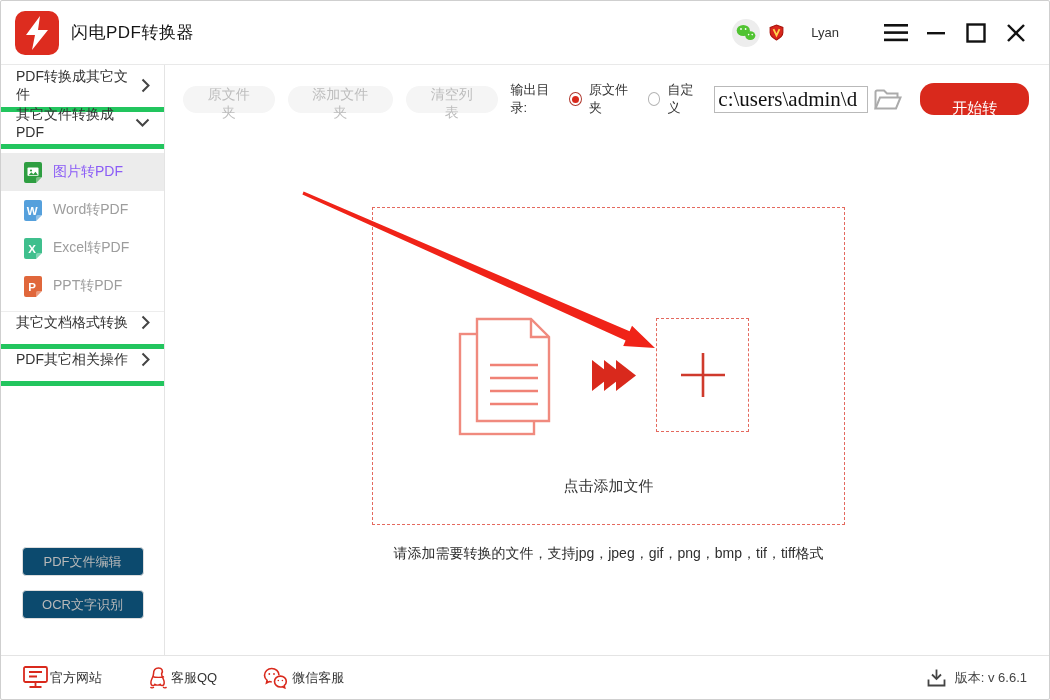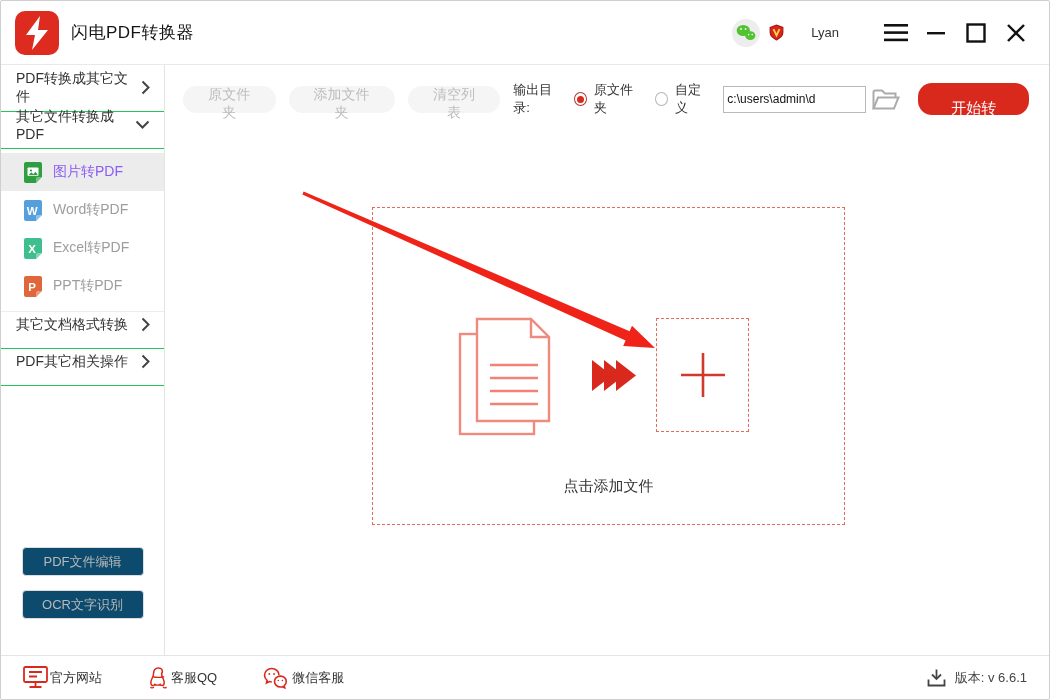--- a/index.html
+++ b/index.html
@@ -16,41 +16,41 @@
   .tb-right { margin-left:auto; display:flex; align-items:center;text-align:center; }
   .wechat-avatar { width:28px; height:28px; }
   .vip-badge { width:17px; height:17px; margin-left:8px; }
   .username { font-size:13px; color:#333; margin-left:26px; }
   .winbtn { background:none; border:none; cursor:pointer; display:flex; align-items:center; justify-content:center; width:30px; height:30px; }
   .winbtn.menu { margin-left:42px; }
   .winbtn + .winbtn { margin-left:10px; }
   
   .body { flex:1; display:flex; min-height:0; }
   .sidebar { width:164px; flex:0 0 164px; border-right:1px solid #e4e4e4; display:flex; flex-direction:column; padding-top:10px; }
-  .side-header { height:37px; display:flex; align-items:center; justify-content:space-between; padding:0 14px 11px 15px; font-size:14px; color:#333; border-bottom:1px solid #22c55e; cursor:pointer; background:#fff; border-top:none; border-left:none; border-right:none; width:100%; text-align:left; }
+  .side-header { height:37px; display:flex; align-items:center; justify-content:space-between; padding:0 14px 11px 15px; font-size:14px; color:#333; border-bottom:5px solid #22c55e; cursor:pointer; background:#fff; border-top:none; border-left:none; border-right:none; width:100%; text-align:left; }
   .side-header .chev { flex:0 0 auto; }
   .side-items { border-bottom:1px solid #ededed; padding:4px 0 6px; }
   .side-item { height:38px; display:flex; align-items:center; gap:10px; padding-left:22px; font-size:14px; color:#9d9d9d; cursor:pointer; background:#fff; border:none; width:100%; text-align:left; }
   .side-item.active { background:#ececec; color:#8b5cf6; }
   .file-ic { width:20px; height:23px; flex:0 0 20px; }
   .side-spacer { flex:1; }
   .side-btn { display:block; width:122px; height:29px; margin:0 auto 14px; background:#0c4a6e; border:1px solid #ddd; border-radius:4px; color:#b8b8b8; font-size:13px; cursor:pointer; }
   .side-btn-wrap { padding-bottom:22px; }
   
   .main { flex:1; position:relative; background:#fff; overflow:hidden; }
   .toolbar { position:absolute; top:20px; left:18px; right:20px; height:28px; display:flex; align-items:center; }
   .pill { background:#f5f5f5; border:none; border-radius:14px; height:27px; padding:0 19px; font-size:14px; color:#bdbdbd; margin-right:13px; cursor:pointer; }
   .out-group { margin-left:auto; display:flex; align-items:center; }
   .out-label { font-size:13px; color:#333; margin-right:8px; }
   .radio { display:flex; align-items:center; margin-right:12px; cursor:pointer; }
   .radio .dot { width:14px; height:14px; border-radius:50%; border:1px solid #b5b5b5; display:inline-flex; align-items:center; justify-content:center; background:#fff; }
   .radio.checked .dot { border-color:#b03a30; }
   .radio.checked .dot::after { content:""; width:7px; height:7px; border-radius:50%; background:#d9291c; }
   .radio .rlabel { font-size:13px; color:#333; margin-left:7px; }
-  .path-input { width:143px; height:27px; border:1px solid #b9b9b9; font-size:12px; color:#111; padding:0 3px; font-family:Liberation Sans, sans-serif; }
+  .path-input { width:154px; height:27px; border:1px solid #b9b9b9; font-size:21px; color:#111; padding:0 3px; font-family:Liberation Serif, serif; }
   .folder-btn { background:none; border:none; cursor:pointer; margin-left:6px; display:flex; align-items:center; }
   .start-btn { margin-left:18px; height:28px; border:none; border-radius:14px; padding:16px 27px; color:#fff; font-size:15px; cursor:pointer; }
   .droparea { position:absolute; left:207px; top:142px; width:473px; height:318px; border:1px dashed #e4695e; }
   .docs-ic { position:absolute; left:84px; top:108px; }
   .chevrons-ic { position:absolute; left:219px; top:152px; }
   .plusbox { position:absolute; left:283px; top:110px; width:93px; height:114px; border:1px dashed #e4695e; display:flex; align-items:center; justify-content:center; cursor:pointer; background:none; }
   .click-hint { position:absolute; bottom:28px; left:0; width:100%; text-align:center; font-size:15px; color:#333; }
   .format-hint { position:absolute; left:182px; top:480px; width:523px; text-align:center; font-size:14px; color:#2e2e2e; }
   .arrow-svg { position:absolute; left:0; top:0; pointer-events:none; z-index:6; }
   
@@ -228,20 +228,21 @@
         </svg>
         <button class="plusbox" aria-label="add files">
           <svg width="48" height="48" viewBox="0 0 48 48">
             <line x1="2" y1="24" x2="46" y2="24" stroke="#cf3a2c" stroke-width="2.6"></line>
             <line x1="24" y1="2" x2="24" y2="46" stroke="#cf3a2c" stroke-width="2.6"></line>
           </svg>
         </button>
         <div class="click-hint">点击添加文件</div>
       </div>
 
+      <div class="format-hint">请添加需要转换的文件，支持jpg，jpeg，gif，png，bmp，tif，tiff格式</div>
 
       <svg class="arrow-svg" width="885" height="591" viewBox="0 0 885 591">
         <path d="M 137.4,129.4 L 460.6,275.5 L 458.2,281 L 490,283 L 467,260.8 L 464.6,266.3 L 138.6,126.6 Z" fill="#f02318"></path>
       </svg>
     </div>
   </div>
 
   <div class="footer">
     <button class="foot-link">
       <svg width="25" height="23" viewBox="0 0 25 23">

